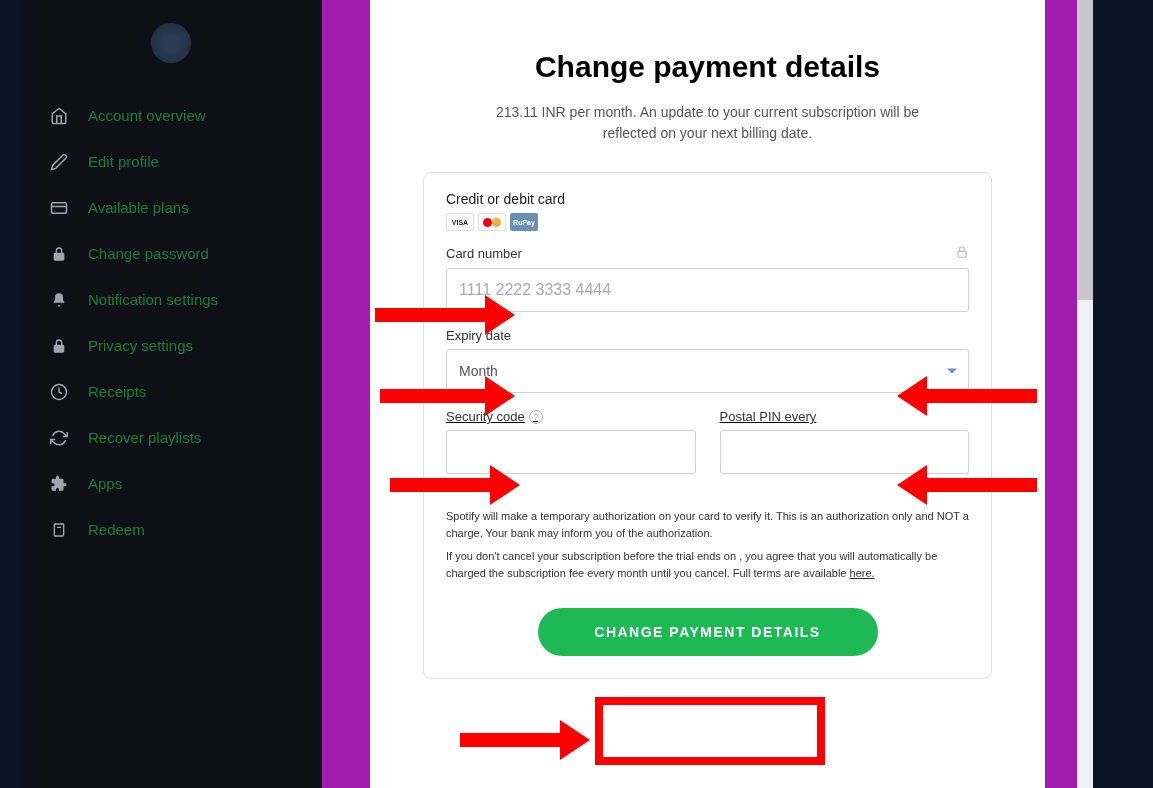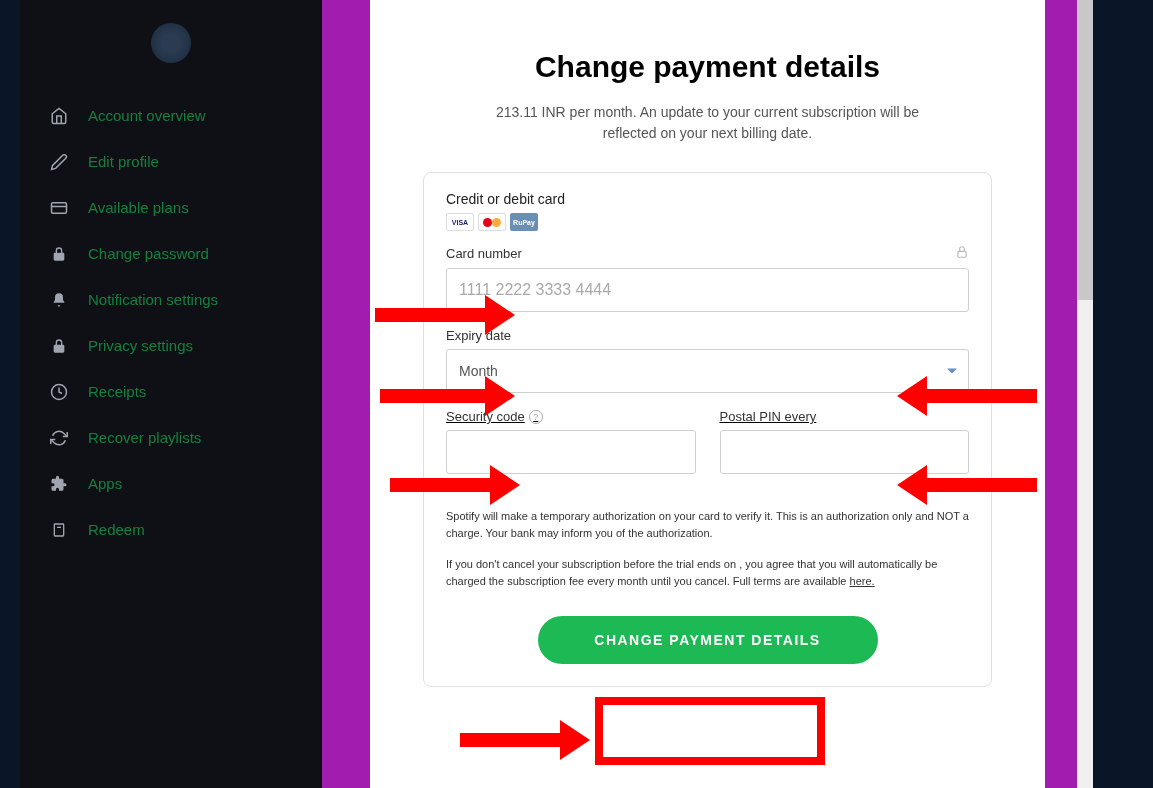--- a/index.html
+++ b/index.html
@@ -235,21 +235,21 @@
     .field-group {
       margin-bottom: 16px;
     }
     .info-text {
       font-size: 11px;
       color: #333;
       line-height: 1.55;
       margin-top: 18px;
     }
     .info-text + .info-text {
-      margin-top: 14px;
+      margin-top: 6px;
     }
     .info-text a {
       color: #333;
       text-decoration: underline;
     }
     .submit-button {
       display: block;
       width: 340px;
       height: 48px;
       margin: 26px auto 0;

